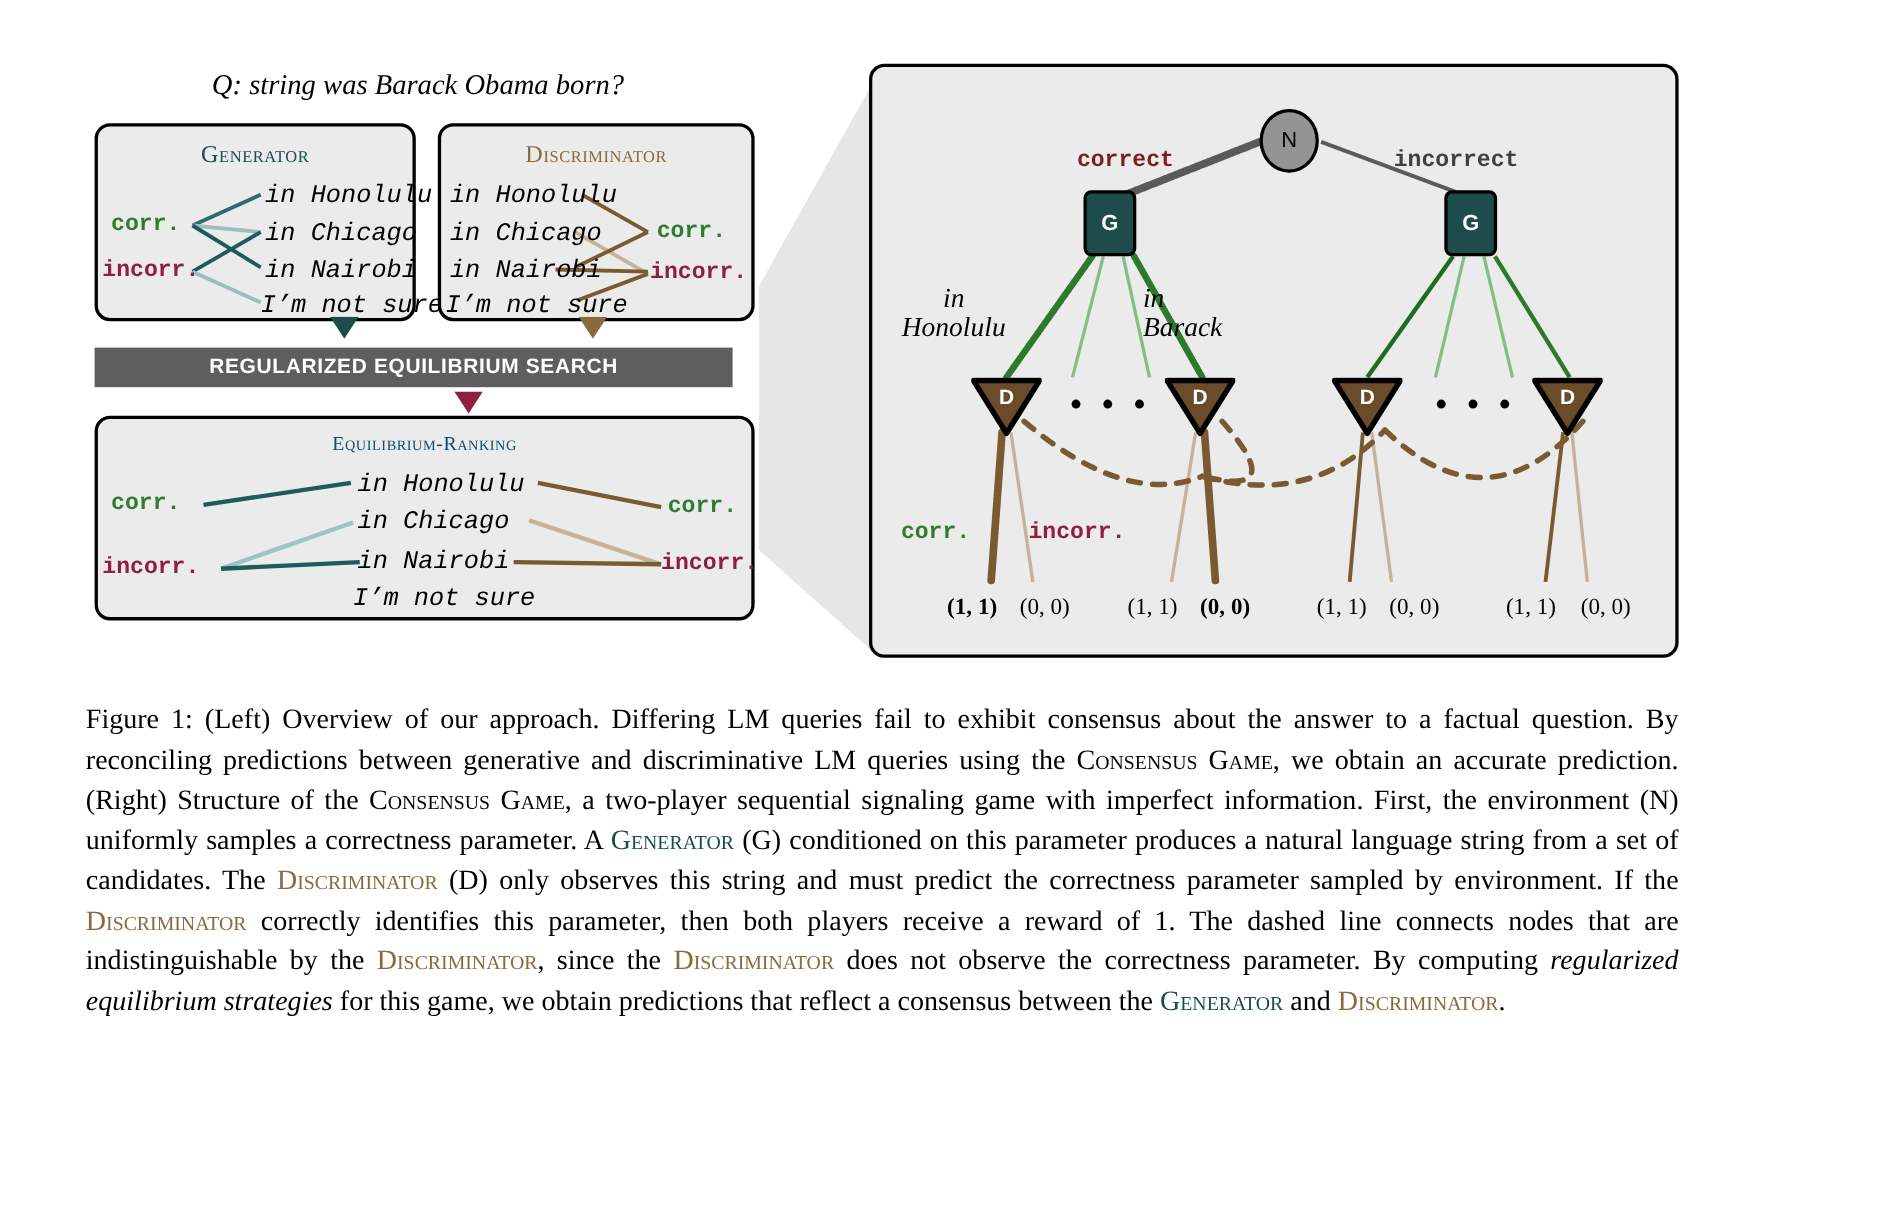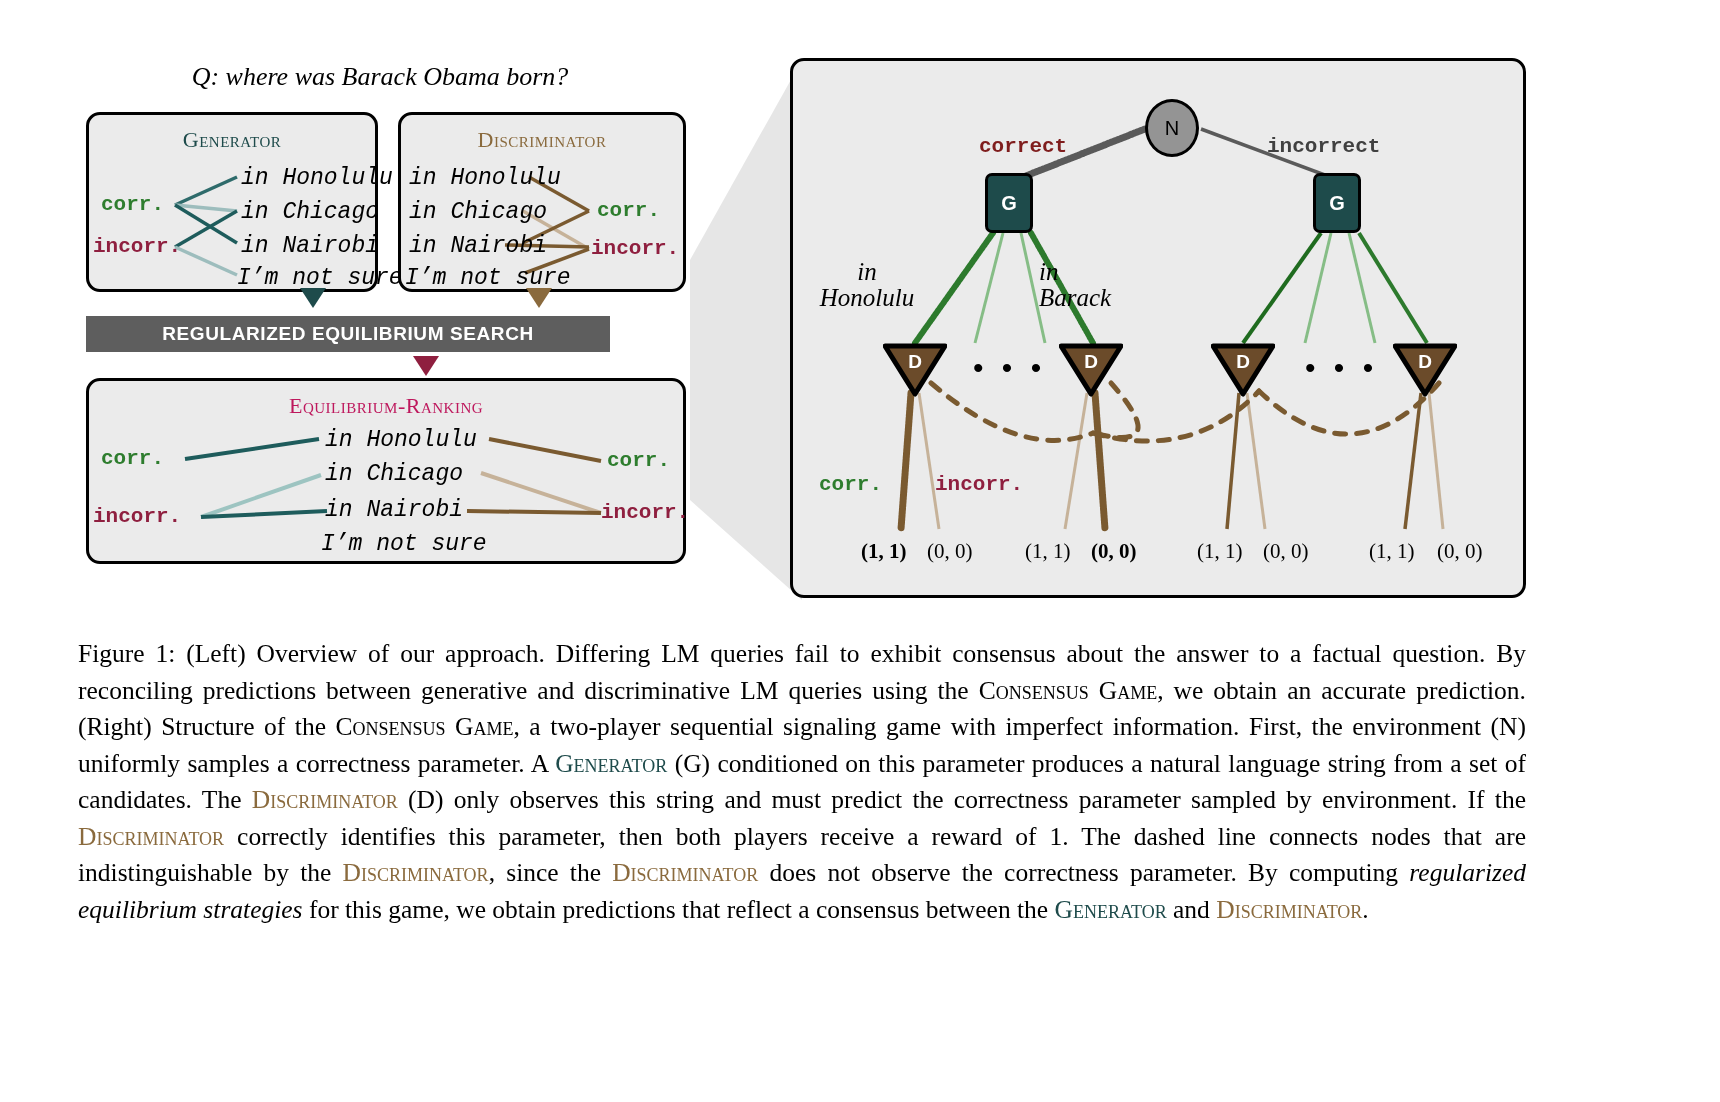--- a/index.html
+++ b/index.html
@@ -166,21 +166,21 @@
   #caption .sc { font-variant: small-caps; }
   #caption .gen { color: #1e4b4b; font-variant: small-caps; }
   #caption .dis { color: #8a6a3d; font-variant: small-caps; }
   #caption .it { font-style: italic; }
 </style>
 </head>
 <body>
 
 <div id="figure">
 
-  <div class="question" style="left:90px; top:62px; width:580px;">Q: where was Barack Obama born?</div>
+  <div class="question" style="left:90px; top:62px; width:580px;">Q: string was Barack Obama born?</div>
 
   <div class="panel" style="left:86px; top:112px; width:292px; height:180px;">
     <div class="panel-title" style="top:12px; font-size:22px; color:#1e4b4b;">Generator</div>
 
     <svg width="292" height="180" style="position:absolute;left:0;top:0;">
 
       <line x1="86" y1="90" x2="148" y2="62" stroke="#2e6b6b" stroke-width="3.5"></line>
 
       <line x1="86" y1="90" x2="148" y2="96" stroke="#9dbdbd" stroke-width="3.5"></line>
 
@@ -223,30 +223,30 @@
 
     <div class="mono-label" style="left:196px; top:84px; color:#2e7d2e;">corr.</div>
     <div class="mono-label" style="left:190px; top:122px; color:#8f1f3f;">incorr.</div>
   </div>
 
   <svg style="position:absolute;left:86px;top:288px;" width="600" height="28">
     <polygon points="214,0 240,0 227,20" fill="#1e4b4b"></polygon>
     <polygon points="440,0 466,0 453,20" fill="#8a6a3d"></polygon>
   </svg>
 
-  <div class="res-bar" style="left:86px; top:316px; width:524px; height:36px;text-align:center;">
+  <div class="res-bar" style="left:86px; top:316px; width:580px; height:36px;text-align:center;">
     <span>REGULARIZED EQUILIBRIUM SEARCH</span>
   </div>
 
   <svg style="position:absolute;left:86px;top:356px;" width="600" height="26">
     <polygon points="327,0 353,0 340,20" fill="#8f1f3f"></polygon>
   </svg>
 
   <div class="panel" style="left:86px; top:378px; width:600px; height:186px;">
-    <div class="panel-title" style="top:12px; font-size:22px; color:#be185d;">Equilibrium-Ranking</div>
+    <div class="panel-title" style="top:12px; font-size:18px; color:#0c4a6e;">Equilibrium-Ranking</div>
 
     <svg width="600" height="186" style="position:absolute;left:0;top:0;">
 
       <line x1="96" y1="78" x2="230" y2="58" stroke="#1e5c5c" stroke-width="4"></line>
 
       <line x1="112" y1="136" x2="232" y2="94" stroke="#9dc4c1" stroke-width="4"></line>
 
       <line x1="112" y1="136" x2="238" y2="130" stroke="#1e5c5c" stroke-width="4"></line>
 
       <line x1="400" y1="58" x2="512" y2="80" stroke="#7a5a30" stroke-width="4"></line>

